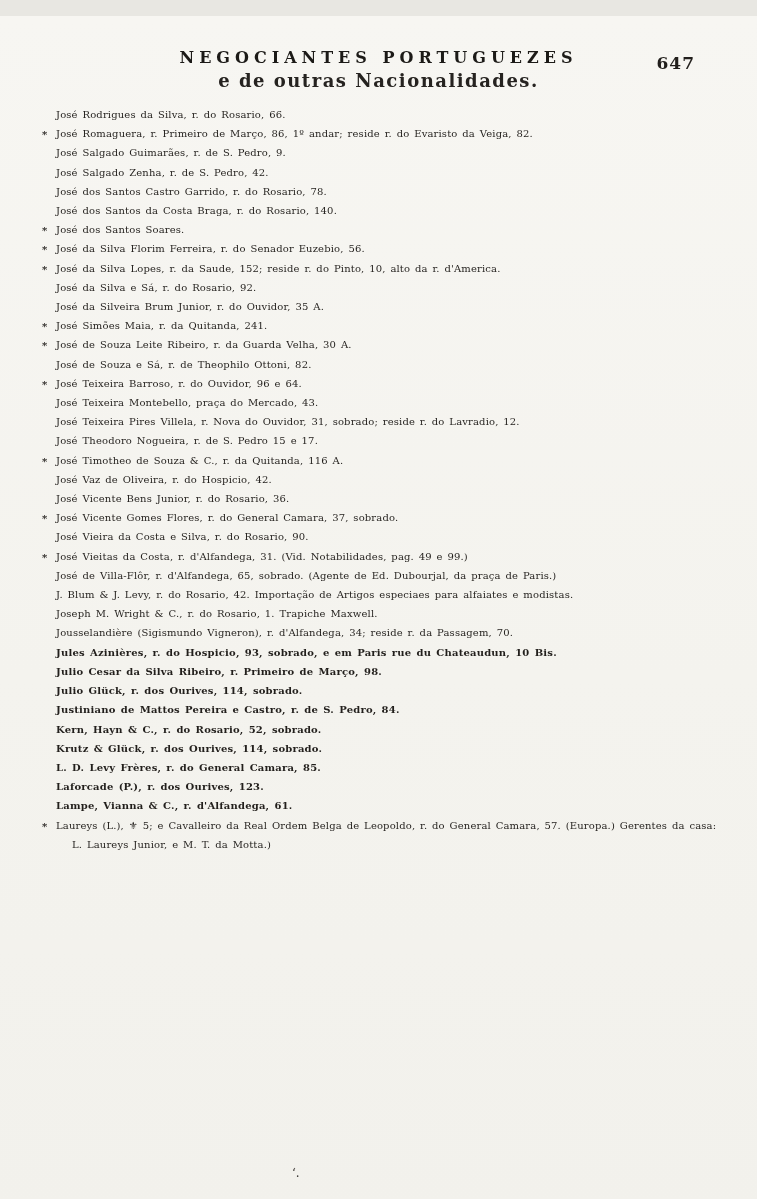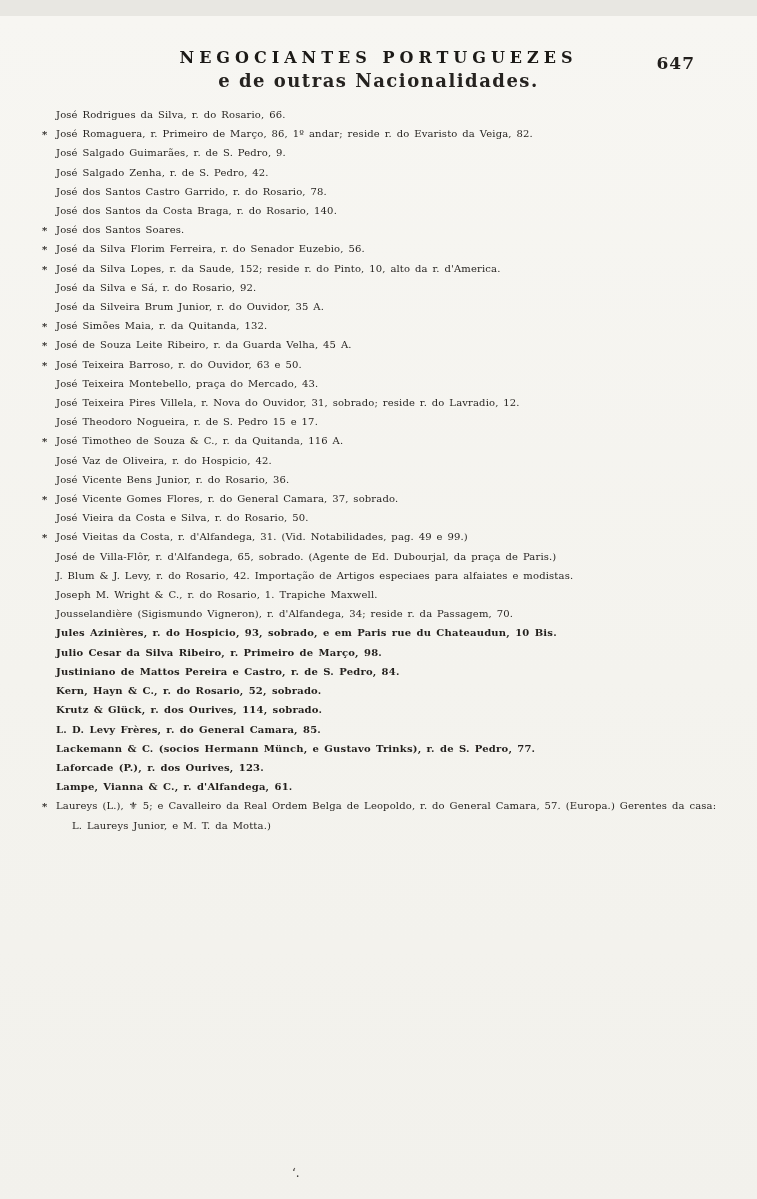--- a/index.html
+++ b/index.html
@@ -94,43 +94,44 @@
       <div class="entry"><span class="star">*</span><span>José Romaguera, r. Primeiro de Março, 86, 1º andar; reside r. do Evaristo da Veiga, 82.</span></div>
       <div class="entry"><span>José Salgado Guimarães, r. de S. Pedro, 9.</span></div>
       <div class="entry"><span>José Salgado Zenha, r. de S. Pedro, 42.</span></div>
       <div class="entry"><span>José dos Santos Castro Garrido, r. do Rosario, 78.</span></div>
       <div class="entry"><span>José dos Santos da Costa Braga, r. do Rosario, 140.</span></div>
       <div class="entry"><span class="star">*</span><span>José dos Santos Soares.</span></div>
       <div class="entry"><span class="star">*</span><span>José da Silva Florim Ferreira, r. do Senador Euzebio, 56.</span></div>
       <div class="entry"><span class="star">*</span><span>José da Silva Lopes, r. da Saude, 152; reside r. do Pinto, 10, alto da r. d'America.</span></div>
       <div class="entry"><span>José da Silva e Sá, r. do Rosario, 92.</span></div>
       <div class="entry"><span>José da Silveira Brum Junior, r. do Ouvidor, 35 A.</span></div>
-      <div class="entry"><span class="star">*</span><span>José Simões Maia, r. da Quitanda, 132.</span></div>
-      <div class="entry"><span class="star">*</span><span>José de Souza Leite Ribeiro, r. da Guarda Velha, 45 A.</span></div>
-      <div class="entry"><span class="star">*</span><span>José Teixeira Barroso, r. do Ouvidor, 63 e 50.</span></div>
+      <div class="entry"><span class="star">*</span><span>José Simões Maia, r. da Quitanda, 241.</span></div>
+      <div class="entry"><span class="star">*</span><span>José de Souza Leite Ribeiro, r. da Guarda Velha, 30 A.</span></div>
+      <div class="entry"><span>José de Souza e Sá, r. de Theophilo Ottoni, 82.</span></div>
+      <div class="entry"><span class="star">*</span><span>José Teixeira Barroso, r. do Ouvidor, 96 e 64.</span></div>
       <div class="entry"><span>José Teixeira Montebello, praça do Mercado, 43.</span></div>
       <div class="entry"><span>José Teixeira Pires Villela, r. Nova do Ouvidor, 31, sobrado; reside r. do Lavradio, 12.</span></div>
       <div class="entry"><span>José Theodoro Nogueira, r. de S. Pedro 15 e 17.</span></div>
       <div class="entry"><span class="star">*</span><span>José Timotheo de Souza &amp; C., r. da Quitanda, 116 A.</span></div>
       <div class="entry"><span>José Vaz de Oliveira, r. do Hospicio, 42.</span></div>
       <div class="entry"><span>José Vicente Bens Junior, r. do Rosario, 36.</span></div>
       <div class="entry"><span class="star">*</span><span>José Vicente Gomes Flores, r. do General Camara, 37, sobrado.</span></div>
-      <div class="entry"><span>José Vieira da Costa e Silva, r. do Rosario, 50.</span></div>
+      <div class="entry"><span>José Vieira da Costa e Silva, r. do Rosario, 90.</span></div>
       <div class="entry"><span class="star">*</span><span>José Vieitas da Costa, r. d'Alfandega, 31. (Vid. Notabilidades, pag. 49 e 99.)</span></div>
       <div class="entry"><span>José de Villa-Flôr, r. d'Alfandega, 65, sobrado. (Agente de Ed. Dubourjal, da praça de Paris.)</span></div>
       <div class="entry"><span>J. Blum &amp; J. Levy, r. do Rosario, 42. Importação de Artigos especiaes para alfaiates e modistas.</span></div>
       <div class="entry"><span>Joseph M. Wright &amp; C., r. do Rosario, 1. Trapiche Maxwell.</span></div>
       <div class="entry"><span>Jousselandière (Sigismundo Vigneron), r. d'Alfandega, 34; reside r. da Passagem, 70.</span></div>
       <div class="entry bold"><span>Jules Azinières, r. do Hospicio, 93, sobrado, e em Paris rue du Chateaudun, 10 Bis.</span></div>
       <div class="entry bold"><span>Julio Cesar da Silva Ribeiro, r. Primeiro de Março, 98.</span></div>
+      <div class="entry bold"><span>Julio Glück, r. dos Ourives, 114, sobrado.</span></div>
       <div class="entry bold"><span>Justiniano de Mattos Pereira e Castro, r. de S. Pedro, 84.</span></div>
       <div class="entry bold"><span>Kern, Hayn &amp; C., r. do Rosario, 52, sobrado.</span></div>
       <div class="entry bold"><span>Krutz &amp; Glück, r. dos Ourives, 114, sobrado.</span></div>
       <div class="entry bold"><span>L. D. Levy Frères, r. do General Camara, 85.</span></div>
-      <div class="entry bold"><span>Lackemann &amp; C. (socios Hermann Münch, e Gustavo Trinks), r. de S. Pedro, 77.</span></div>
       <div class="entry bold"><span>Laforcade (P.), r. dos Ourives, 123.</span></div>
       <div class="entry bold"><span>Lampe, Vianna &amp; C., r. d'Alfandega, 61.</span></div>
       <div class="entry"><span class="star">*</span><span>Laureys (L.), ⚜ 5; e Cavalleiro da Real Ordem Belga de Leopoldo, r. do General Camara, 57. (Europa.) Gerentes da casa: L. Laureys Junior, e M. T. da Motta.)</span></div>
     </div>
 
   <div class="stray-mark">‘.</div>
 
   <div class="page-bottom-rule"></div>
 
 </div>

